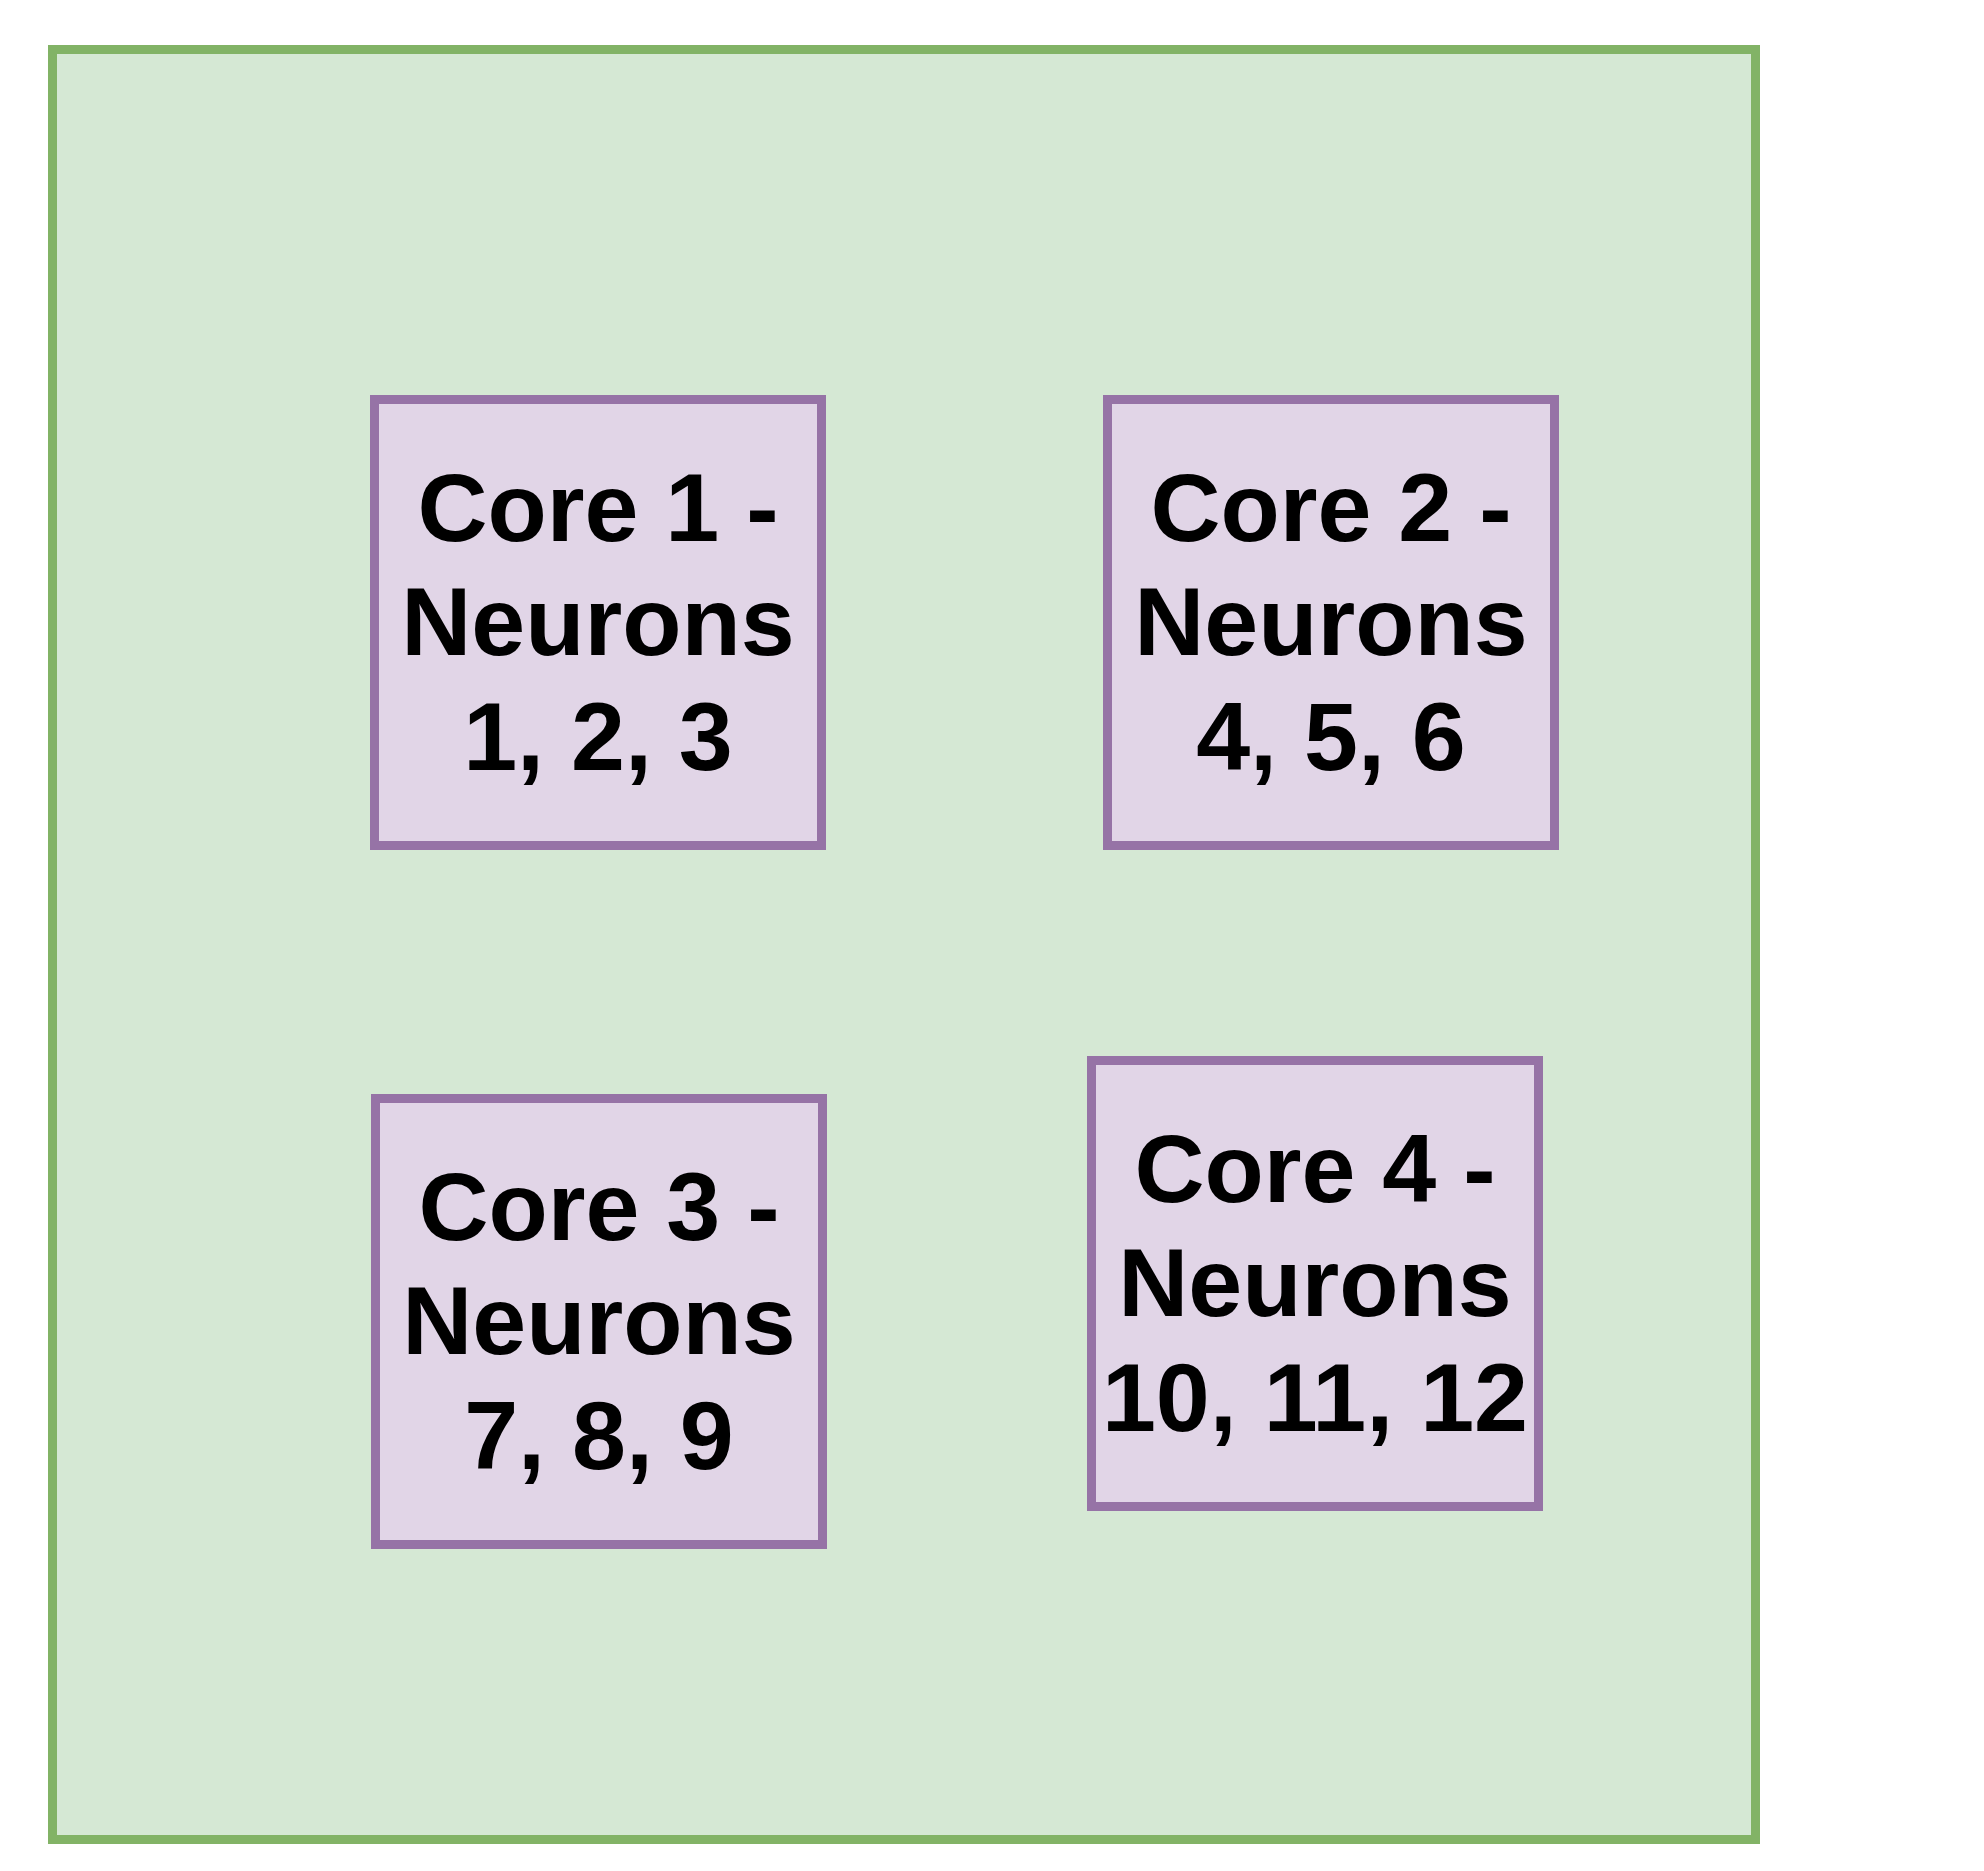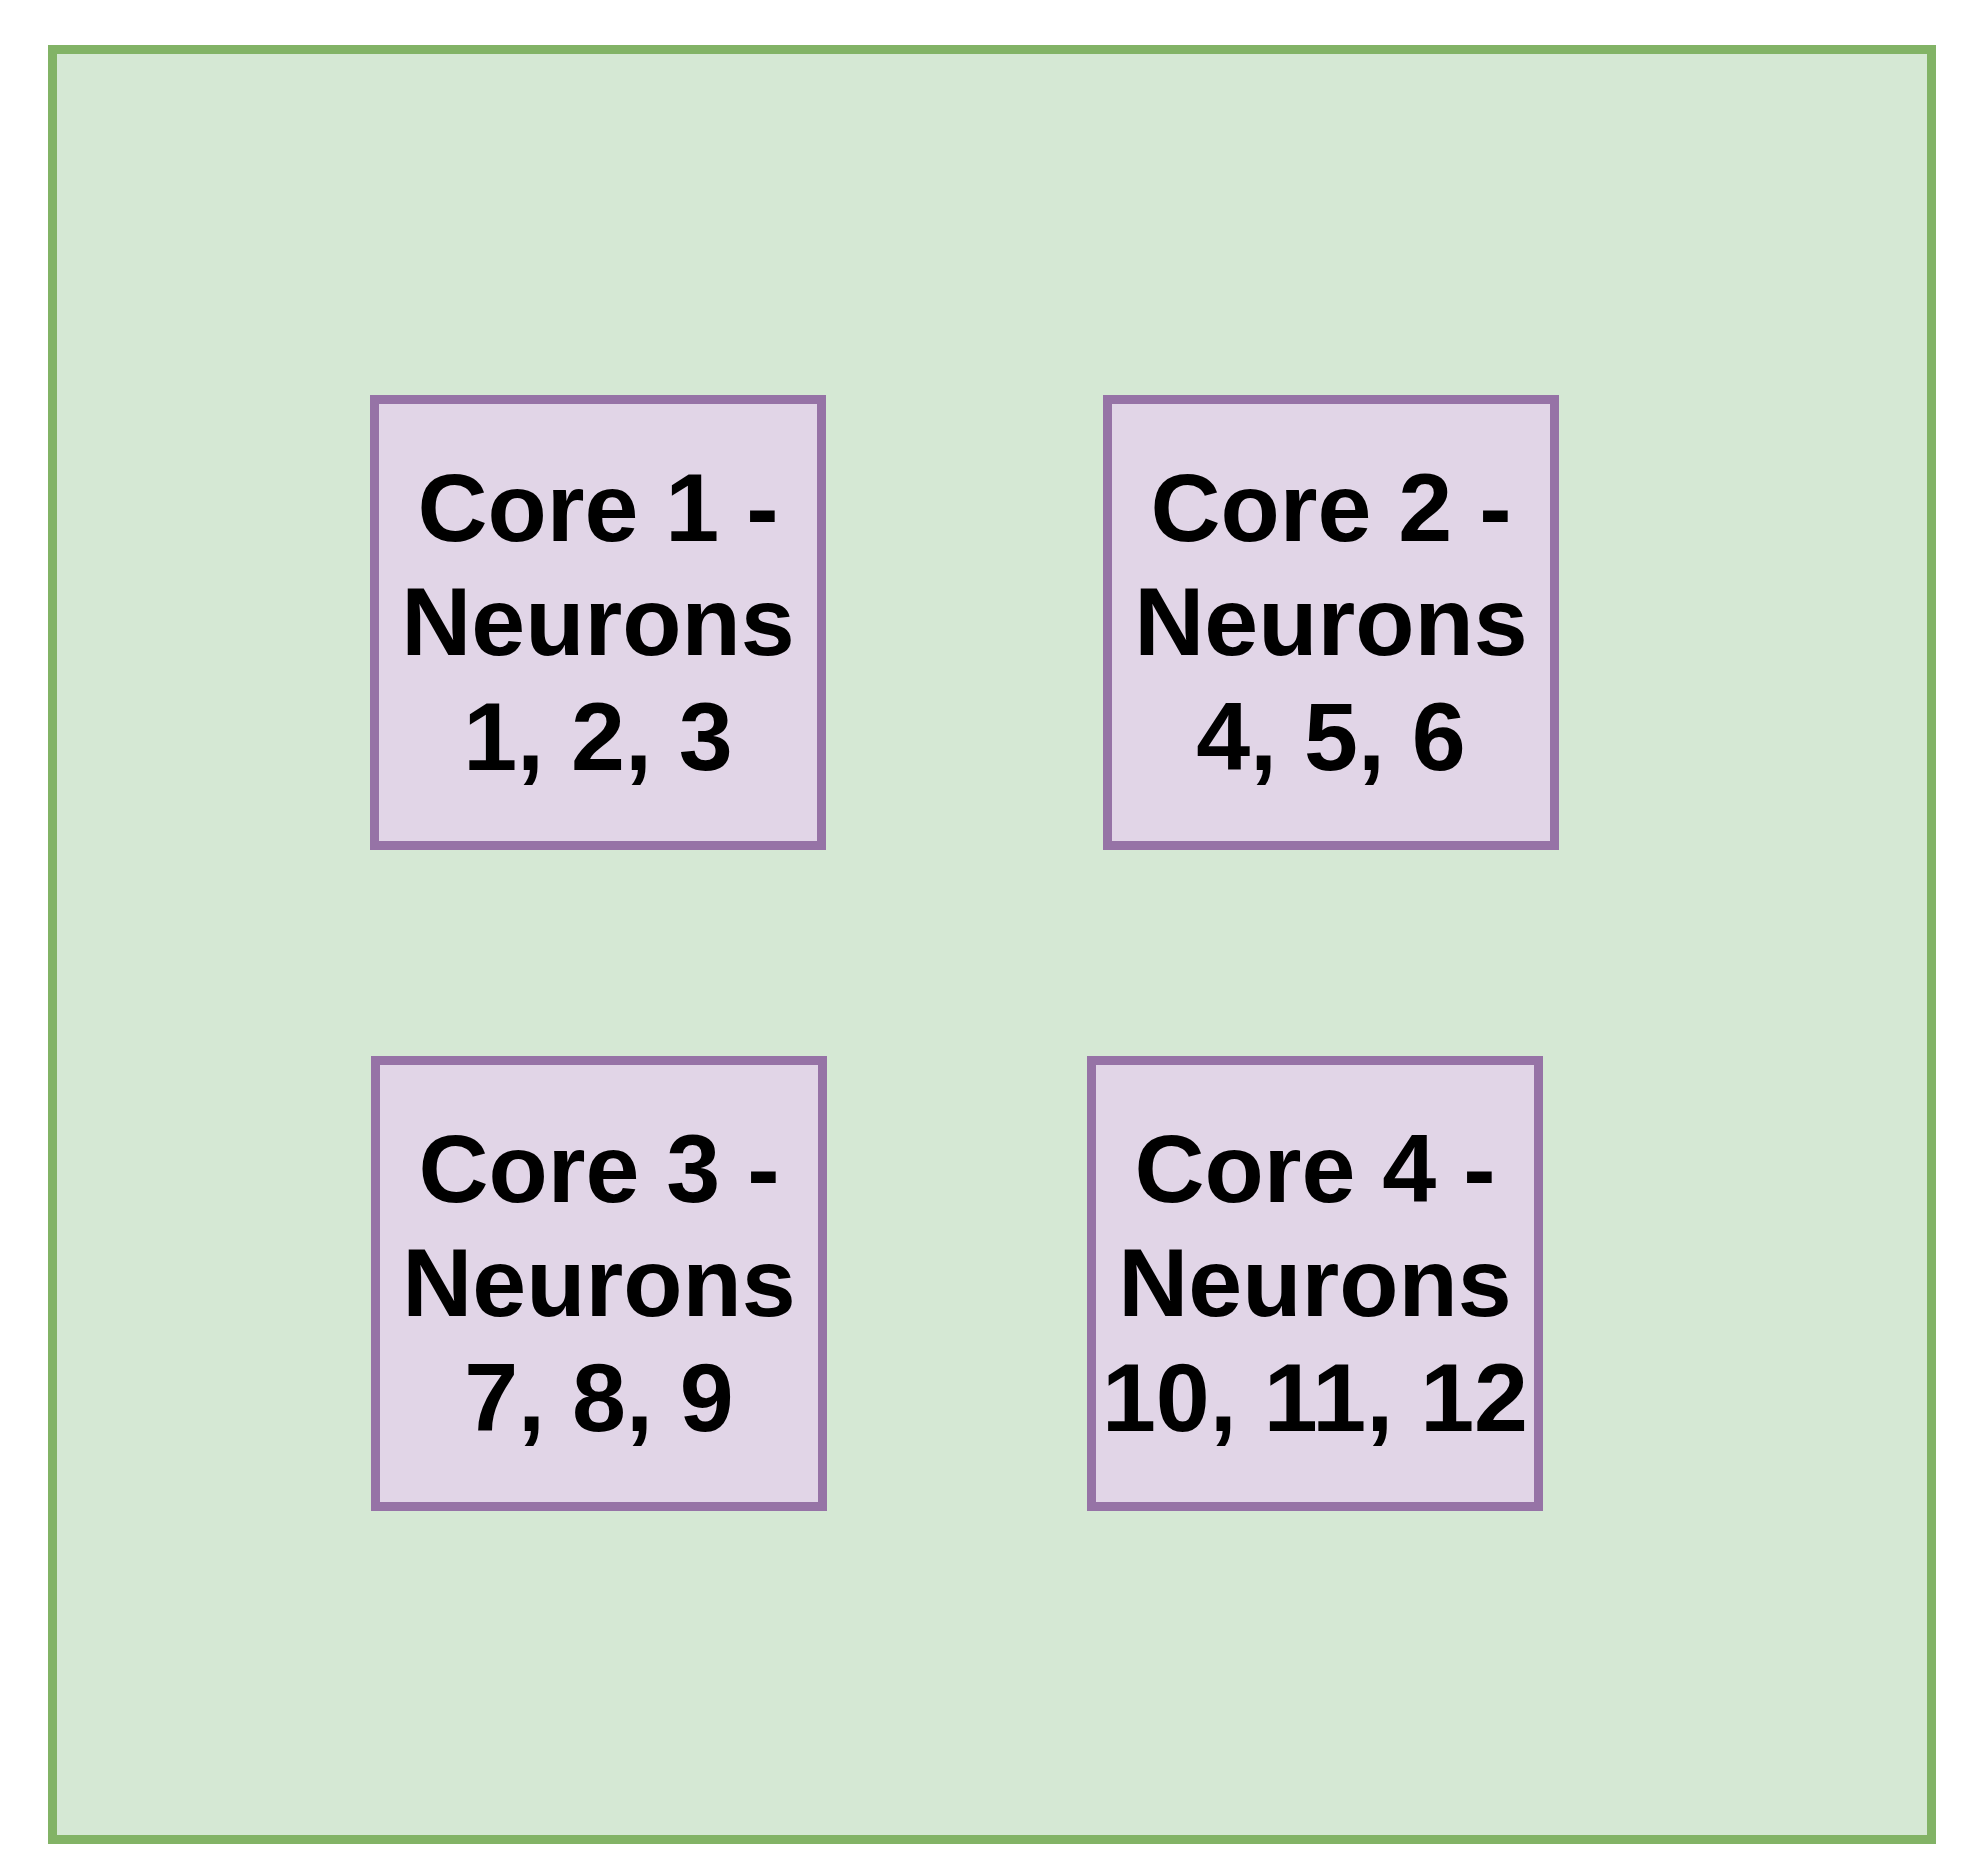--- a/index.html
+++ b/index.html
@@ -10,21 +10,21 @@
   body {
     width: 1985px;
     height: 1871px;
     position: relative;
     font-family: "Liberation Sans", sans-serif;
   }
   .chip {
     position: absolute;
     left: 48px;
     top: 45px;
-    width: 1888px;
+    width: 1712px;
     height: 1799px;
     box-sizing: border-box;
     background: #d5e8d4;
     border: 9.4px solid #82b366;
   }
   .core {
     position: absolute;
     width: 456px;
     height: 455px;
     box-sizing: border-box;
@@ -37,21 +37,21 @@
   .core-label {
     white-space: pre-line;
     text-align: center;
     font-weight: bold;
     font-size: 97px;
     line-height: 1.18;
     color: #000000;
   }
   .core-1 { left: 313px; top: 341px; }
   .core-2 { left: 1030px; top: 341px; margin-left: 16px; }
-  .core-3 { left: 314px; top: 1002px; }
+  .core-3 { left: 314px; top: 1040px; }
   .core-4 { left: 1030px; top: 1002px; }
 </style>
 </head>
 <body>
 
 <div class="chip">
   <div class="core core-1">
     <span class="core-label">Core 1 -
 Neurons
 1, 2, 3</span>

